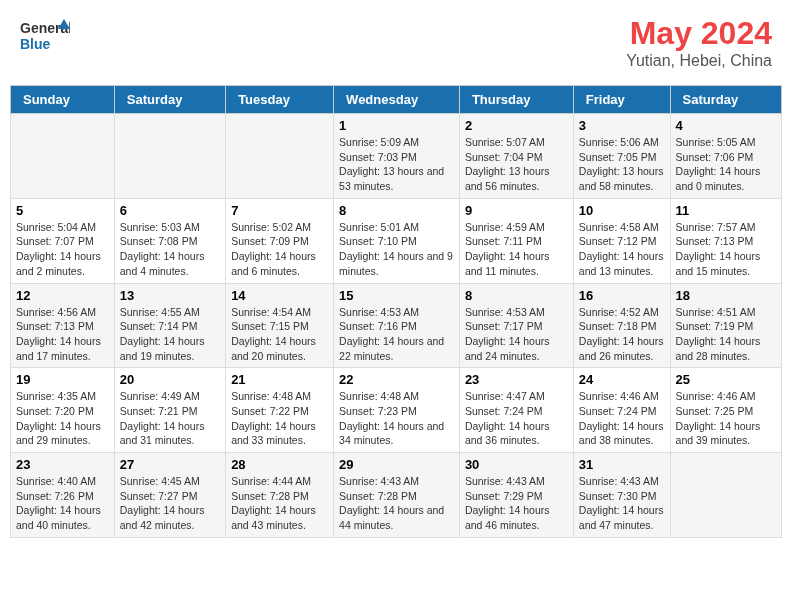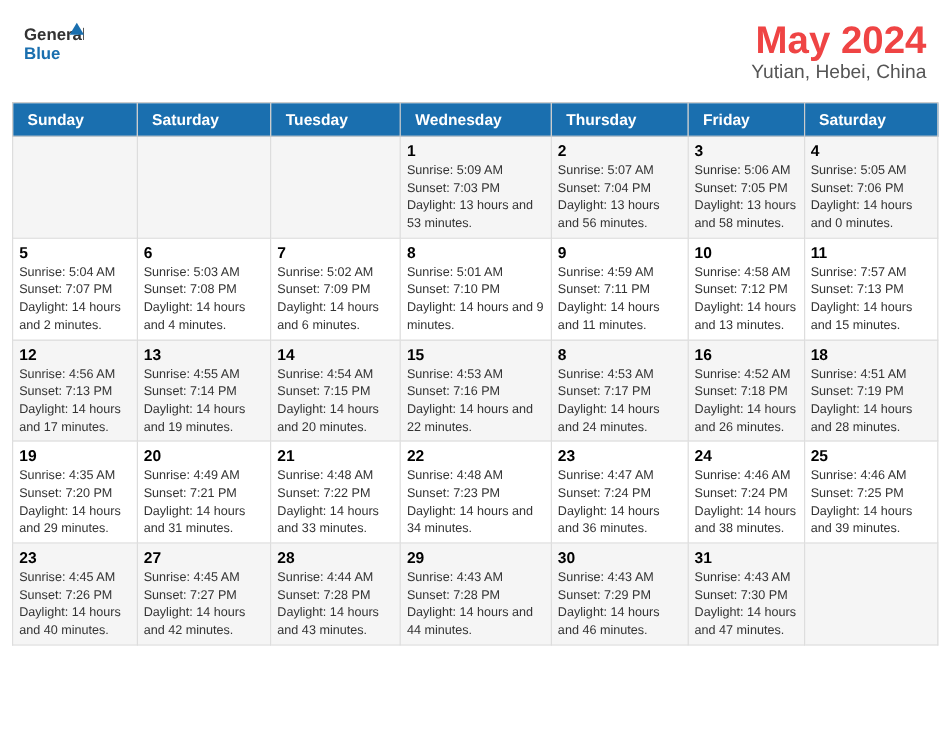--- a/index.html
+++ b/index.html
@@ -269,21 +269,21 @@
         <td>
           <span class="day-num">25</span>
           <div class="day-info">Sunrise: 4:46 AM
 Sunset: 7:25 PM
 Daylight: 14 hours and 39 minutes.</div>
         </td>
       </tr>
       <tr>
         <td>
           <span class="day-num">23</span>
-          <div class="day-info">Sunrise: 4:45 AM
+          <div class="day-info">Sunrise: 4:40 AM
 Sunset: 7:26 PM
 Daylight: 14 hours and 40 minutes.</div>
         </td>
         <td>
           <span class="day-num">27</span>
           <div class="day-info">Sunrise: 4:45 AM
 Sunset: 7:27 PM
 Daylight: 14 hours and 42 minutes.</div>
         </td>
         <td>

